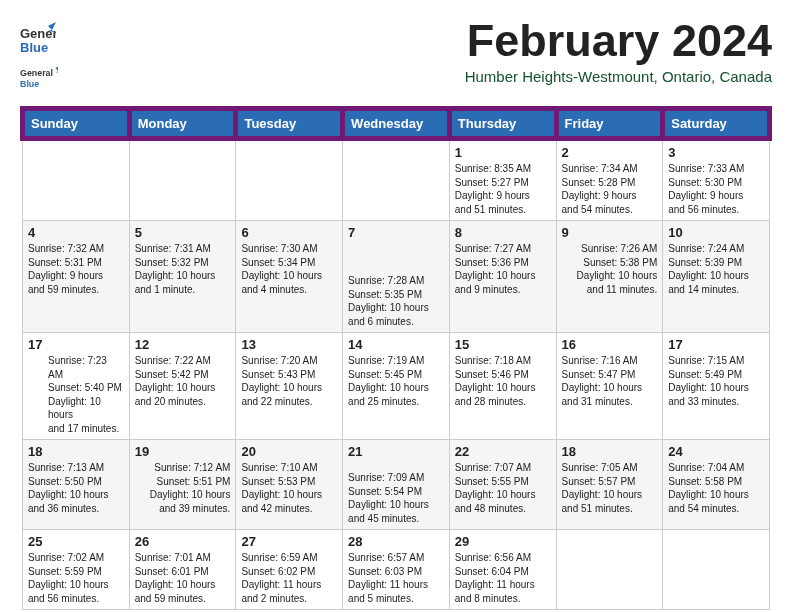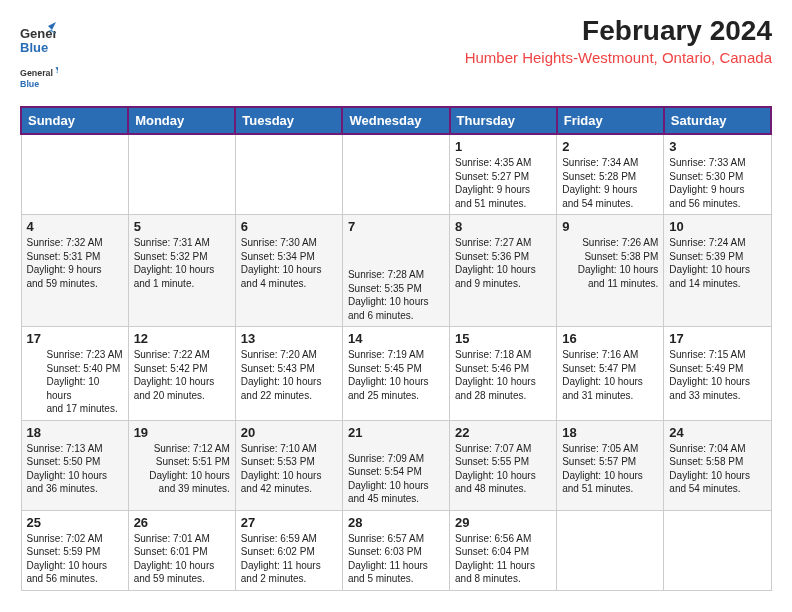--- a/index.html
+++ b/index.html
@@ -23,43 +23,43 @@
       margin-top: 4px;
     }
     .logo-icon {
       width: 36px;
       height: 36px;
     }
     .title-area {
       text-align: right;
     }
     .month-title {
-      font-size: 28px;
+      font-size: 45px;
       font-weight: bold;
       color: #222;
       line-height: 1.1;
     }
     .location-title {
       font-size: 15px;
-      color: #ef4444;
+      color: #14532d;
       margin-top: 2px;
     }
     .calendar-table {
       width: 100%;
       border-collapse: collapse;
       margin-top: 8px;
     }
     .calendar-table th {
       background-color: #2a6db5;
       color: #fff;
       font-size: 13px;
       font-weight: bold;
       padding: 5px 6px;
       text-align: left;
-      border: 2px solid #701a75;
+      border: 5px solid #701a75;
     }
     .calendar-table td {
       vertical-align: top;
       border: 1px solid #ccc;
       padding: 4px 5px;
       font-size: 10.5px;
       color: #222;
       width: calc(100% / 7);
       height: 80px;
     }
@@ -126,21 +126,21 @@
       </tr>
   </thead>
   <tbody id="calendar-body">
   <tr class="row-white">
         <td class="empty-cell"></td>
         <td class="empty-cell"></td>
         <td class="empty-cell"></td>
         <td class="empty-cell"></td>
         <td>
           <span class="cell-day">1</span>
-          <div class="cell-info" style="white-space: pre-line;">Sunrise: 4:35 AM
+          <div class="cell-info" style="white-space: pre-line;">Sunrise: 8:35 AM
 Sunset: 5:27 PM
 Daylight: 9 hours
 and 51 minutes.</div>
         </td>
         <td>
           <span class="cell-day">2</span>
           <div class="cell-info" style="white-space: pre-line;">Sunrise: 7:34 AM
 Sunset: 5:28 PM
 Daylight: 9 hours
 and 54 minutes.</div>

